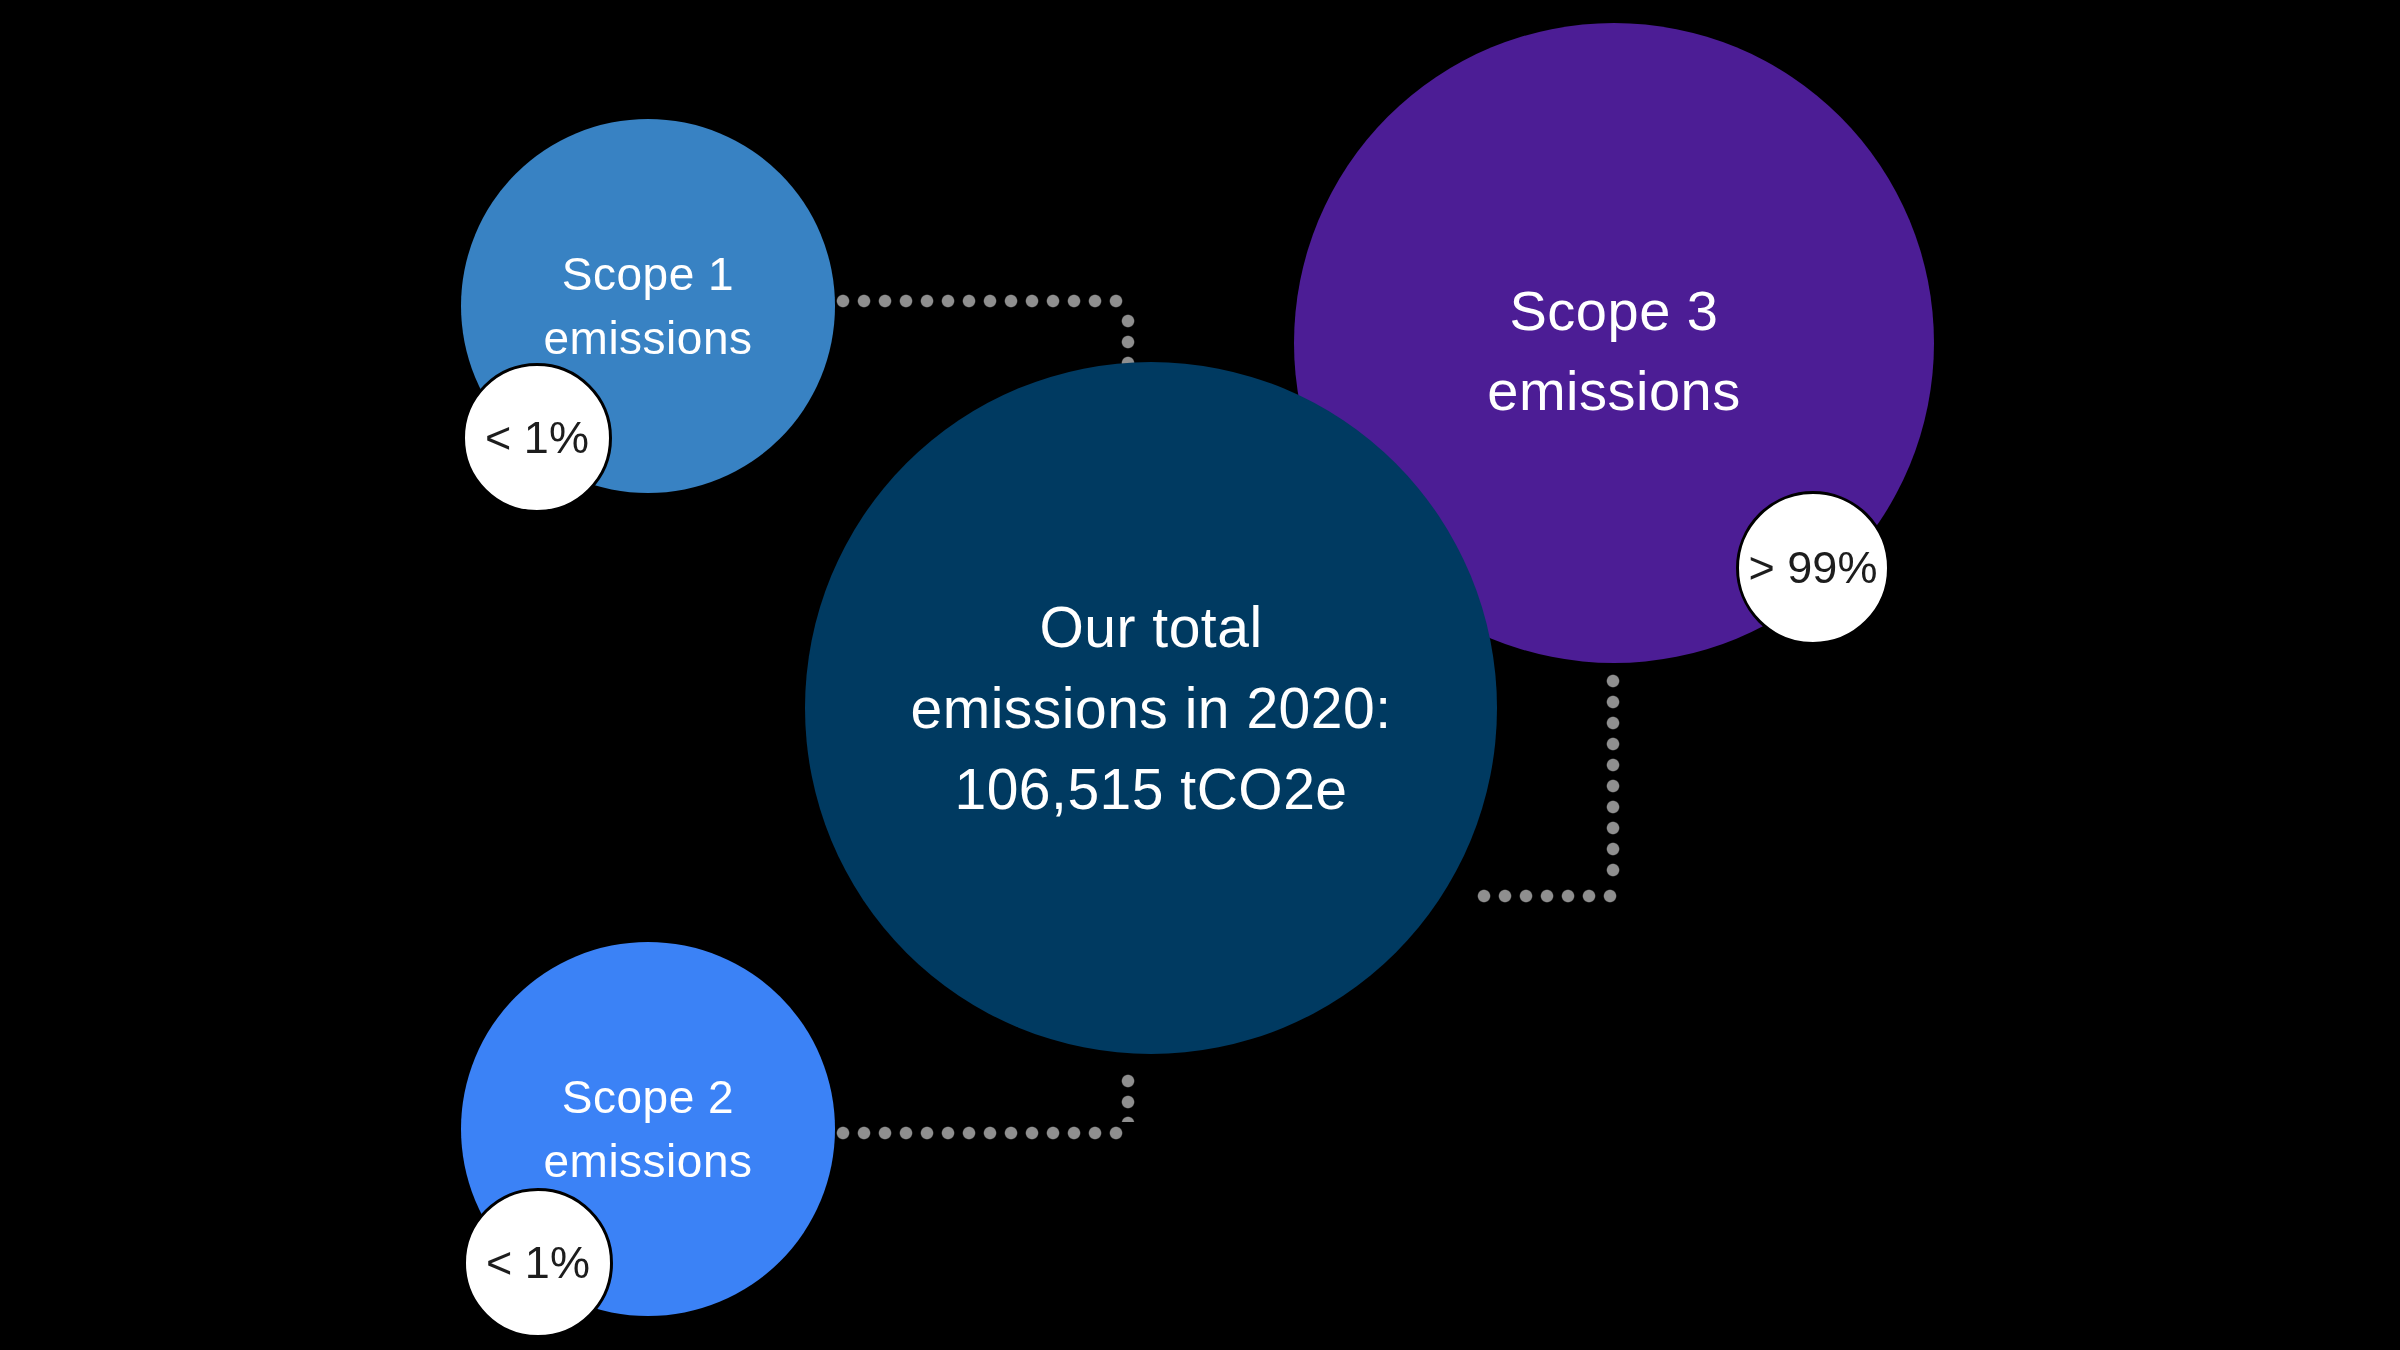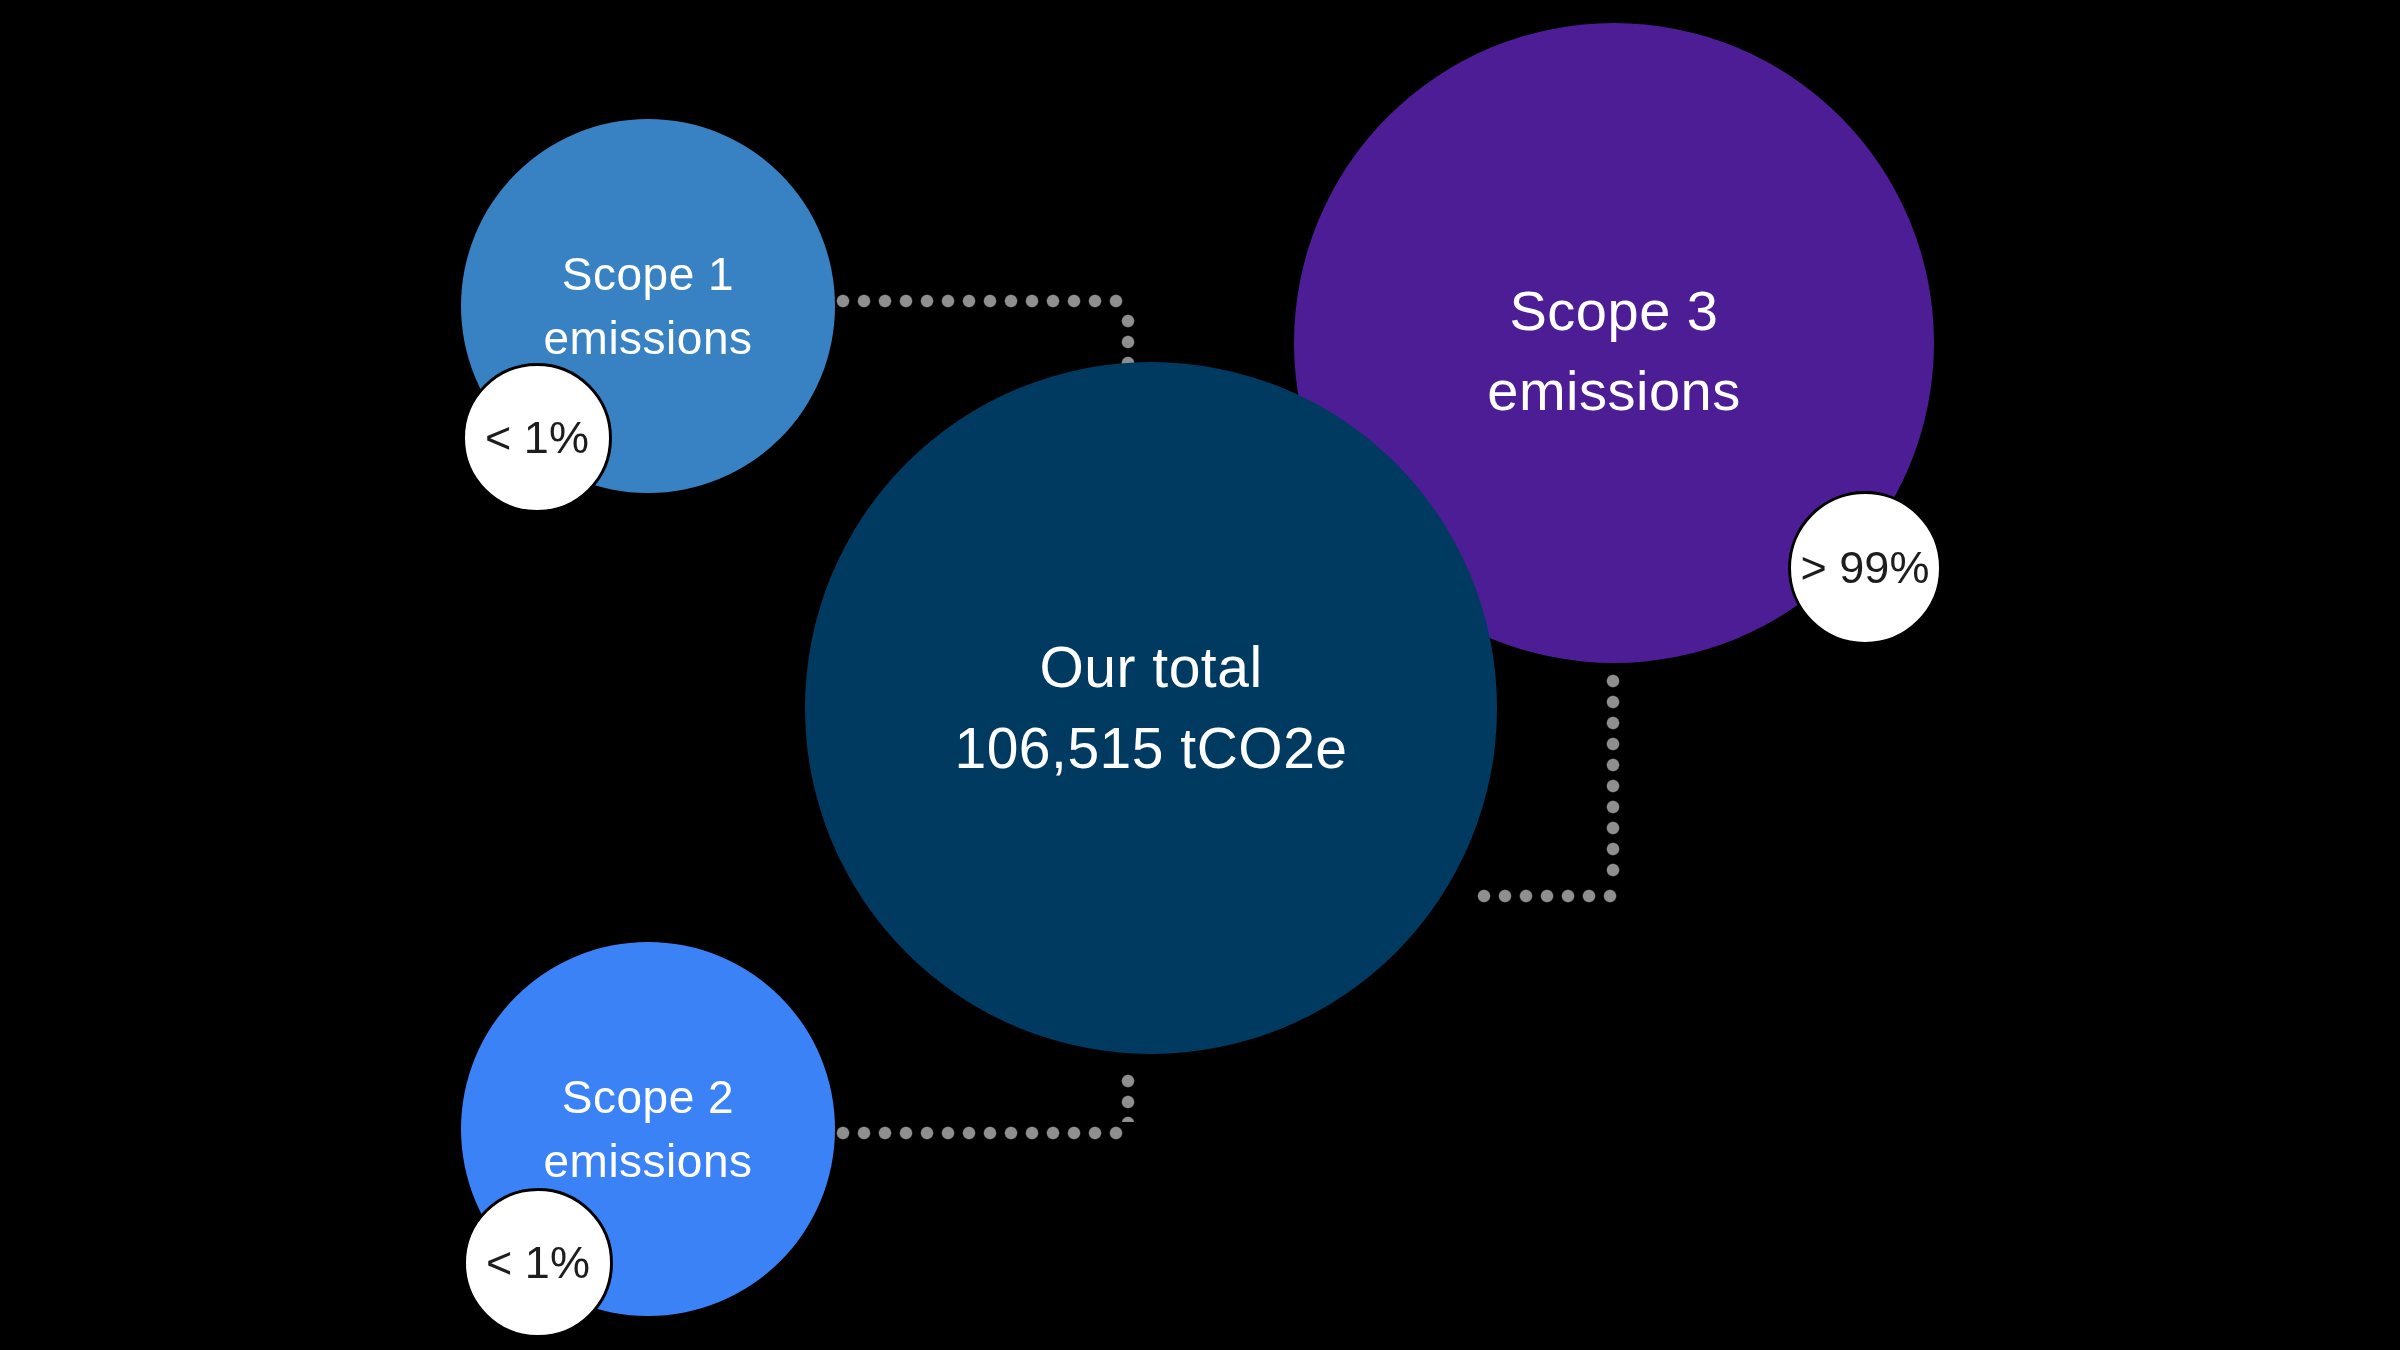--- a/index.html
+++ b/index.html
@@ -97,29 +97,30 @@
   <div class="circle z10" style="left: 1294px; top: 15px; width: 640px; height: 640px; background-color: #4c1d95;">
     <div class="label big" style="transform:translateY(8px);">
       <span>Scope 3</span>
       <span>emissions</span>
     </div>
   </div>
 
   <div class="circle z20" style="left: 805px; top: 354px; width: 692px; height: 692px; background-color: rgb(0, 58, 97);">
     <div class="label total">
       <span>Our total</span>
+      <span>emissions in 2020:</span>
       <span>106,515 tCO2e</span>
     </div>
   </div>
 
   <div class="badge" style="left:462px;top:355px;width:150px;height:150px;">
     <span>&lt; 1%</span>
   </div>
 
   <div class="badge" style="left:463px;top:1180px;width:150px;height:150px;">
     <span>&lt; 1%</span>
   </div>
 
-  <div class="badge" style="left:1788px;top:483px;width:154px;height:154px;">
+  <div class="badge" style="left:1736px;top:483px;width:154px;height:154px;">
     <span>&gt; 99%</span>
   </div>
 
 </div>
 
 </body></html>

